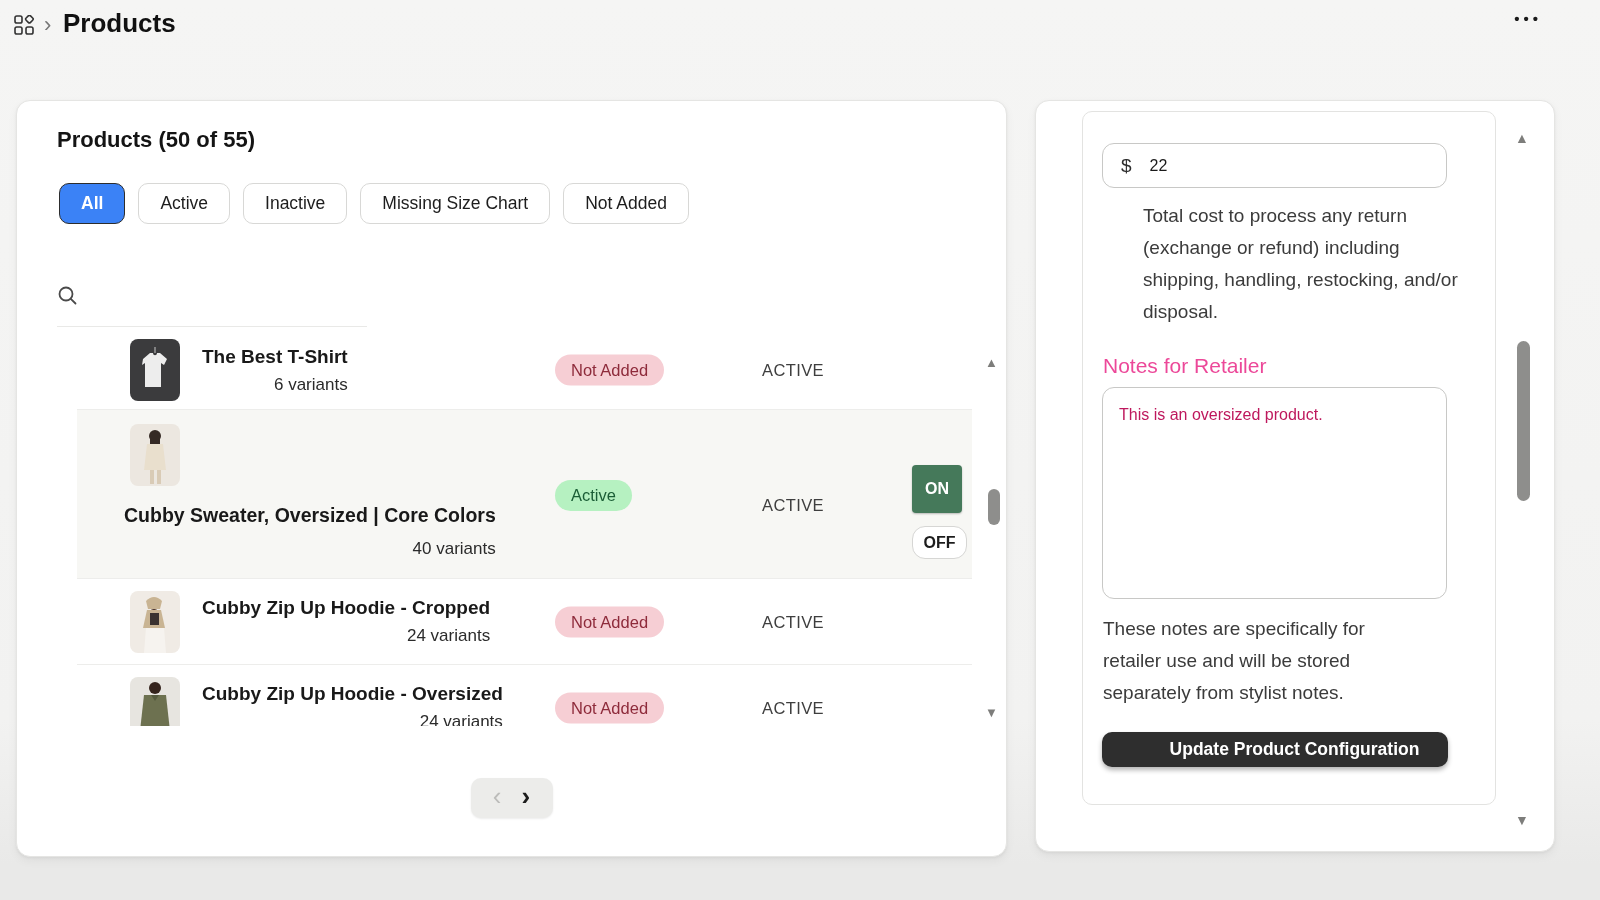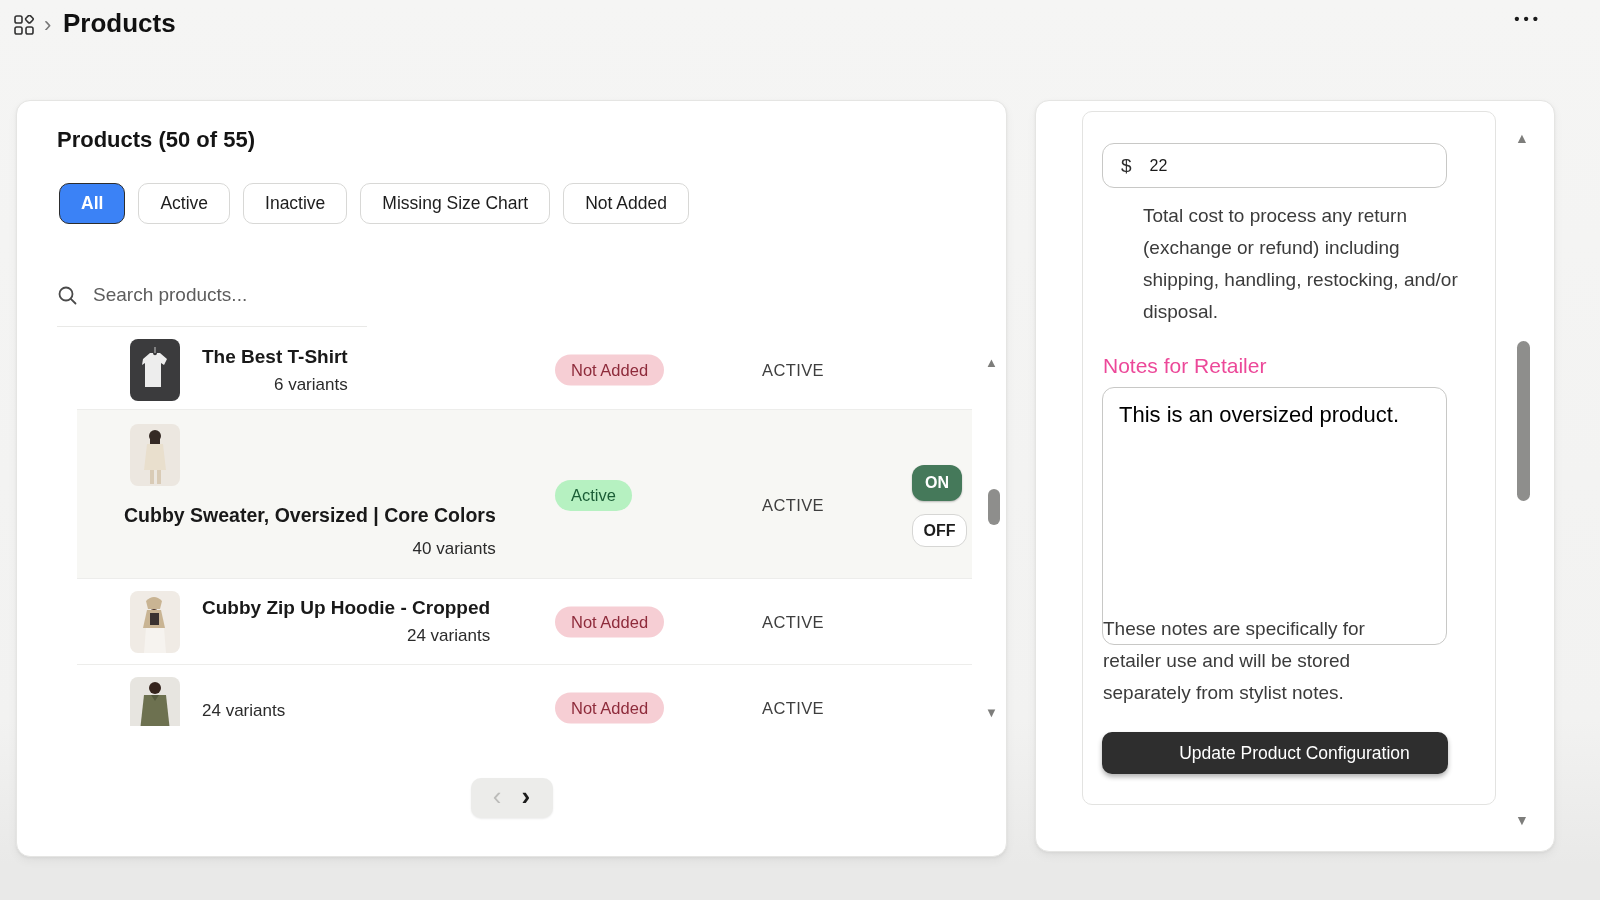--- a/index.html
+++ b/index.html
@@ -44,21 +44,21 @@
   
   .row.selected{height:168px;background:#f7f7f4;}
   .row.selected .row-main{left:15px;top:14px;transform:none;display:block;}
   .row.selected .thumb{margin-left:6px;}
   .row.selected .rtitle{margin-top:18px;font-size:19.5px;}
   .row.selected .rvariants{margin-top:12px;}
   .row.selected .badge{top:70px;transform:none;}
   .row.selected .state{top:86px;transform:none;}
   .toggle{position:absolute;left:835px;top:55px;width:60px;display:none;}
   .row.selected .toggle{display:block;}
-  .toggle-on{width:50px;height:36px;border:none;border-radius:12px;background:#45795a;
+  .toggle-on{width:50px;height:48px;border:none;border-radius:4px;background:#45795a;
     color:#fff;font-size:16px;font-weight:700;font-family:inherit;cursor:pointer;
     box-shadow:0 1px 2px rgba(0,0,0,.25);}
   .toggle-off{width:55px;height:33px;margin-top:13px;border:1px solid #d6d6d4;border-radius:13px;
     background:#fff;color:#1c1c1c;font-size:16px;font-weight:700;font-family:inherit;cursor:pointer;}
   .scroll-arrow{position:absolute;font-size:13px;color:#7d7d7b;cursor:pointer;line-height:1;}
   .scroll-thumb{position:absolute;background:#8e8e8c;cursor:pointer;}
   #pager{position:absolute;left:50%;transform:translateX(-50%);top:677px;width:82px;height:40px;
     background:#ececea;border-radius:10px;display:flex;align-items:center;justify-content:center;
     gap:20px;box-shadow:0 1px 2px rgba(0,0,0,.08);}
   #pager .pg{font-size:26px;line-height:1;cursor:pointer;margin-top:-4px;}
@@ -70,26 +70,26 @@
     border:1px solid #e3e3e1;border-radius:10px;background:#fff;}
   #money-field{position:absolute;left:19px;top:31px;width:345px;height:45px;
     border:1px solid #c8c8c6;border-radius:12px;display:flex;align-items:center;
     box-sizing:border-box;background:#fff;}
   #money-prefix{margin-left:18px;font-size:19px;color:#2e2e2e;}
   #money-input{border:none;outline:none;margin-left:16px;font-size:16px;color:#1a1a1a;
     width:260px;font-family:inherit;background:transparent;}
   .help-text{position:absolute;left:20px;width:325px;font-size:19px;line-height:32px;color:#3b3b3b;}
   #help-cost{top:88px;margin-left:40px;}
   #notes-label{position:absolute;left:20px;top:242px;font-size:21px;font-weight:500;color:#ec4899;}
-  #notes-area{position:absolute;left:19px;top:275px;width:345px;height:258px;box-sizing:border-box;
-    border:1px solid #c8c8c6;border-radius:12px;padding:13px 16px;font-size:22px;color:#000000;
+  #notes-area{position:absolute;left:19px;top:275px;width:345px;height:212px;box-sizing:border-box;
+    border:1px solid #c8c8c6;border-radius:12px;padding:13px 16px;font-size:16px;color:#be185d;
     font-family:inherit;resize:none;outline:none;line-height:28px;}
   #help-notes{top:501px;}
-  #update-btn{position:absolute;left:19px;top:620px;width:346px;height:42px;border:none;
-    border-radius:10px;background:#2e2e2e;color:#fff;font-size:17.5px;font-weight:400;
+  #update-btn{position:absolute;left:19px;top:620px;width:346px;height:35px;border:none;
+    border-radius:10px;background:#2e2e2e;color:#fff;font-size:17.5px;font-weight:700;
     font-family:inherit;cursor:pointer;box-shadow:0 3px 5px rgba(0,0,0,.3);padding-left:45px;}
 </style>
 </head>
 <body>
 
 <div id="topbar">
   <svg id="crumb-icon" viewBox="0 0 20 20">
     <g fill="none" stroke="#333" stroke-width="1.6">
       <rect x="1" y="1" width="7" height="7" rx="1.8"></rect>
       <rect x="12.3" y="1" width="6.2" height="6.2" rx="1.6" transform="rotate(45 15.4 4.1)"></rect>
@@ -110,21 +110,20 @@
       <button class="filter-btn">Inactive</button>
       <button class="filter-btn">Missing Size Chart</button>
       <button class="filter-btn">Not Added</button>
     </div>
 
   <div id="search-wrap">
     <svg width="21" height="21" viewBox="0 0 21 21">
       <circle cx="9" cy="9" r="6.5" fill="none" stroke="#4a4a4a" stroke-width="1.8"></circle>
       <line x1="13.8" y1="13.8" x2="18.5" y2="18.5" stroke="#4a4a4a" stroke-width="1.8" stroke-linecap="round"></line>
     </svg>
-    <input id="search-input" placeholder="Search products..." style="">
   </div>
 
   <div id="rows">
   <div class="row h78">
     <div class="row-main">
       <div class="thumb"><svg width="50" height="62" viewBox="0 0 50 62">
     <rect width="50" height="62" fill="#3b3b3d"></rect>
     <path d="M25 8 L25 14" stroke="#9a9a9a" stroke-width="1.5" fill="none"></path>
     <path d="M13 20 L20 14 h3 c0 3 4 3 4 0 h3 l7 6 -3 6 -3 -2 v24 h-16 v-24 l-3 2 z" fill="#ededed"></path>
   </svg></div>
@@ -185,20 +184,21 @@
     <div class="row-main">
       <div class="thumb"><svg width="50" height="62" viewBox="0 0 50 62">
     <rect width="50" height="62" fill="#e7e5e0"></rect>
     <circle cx="25" cy="11" r="6" fill="#35241d"></circle>
     <path d="M14 18 h22 l4 36 h-30 z" fill="#6d7150"></path>
     <path d="M21 18 l4 6 4 -6 z" fill="#555a3e"></path>
     <rect x="19" y="54" width="5" height="8" fill="#4c4c49"></rect>
     <rect x="26" y="54" width="5" height="8" fill="#4c4c49"></rect>
   </svg></div>
       <div class="row-text">
+        <div class="rtitle">Cubby Zip Up Hoodie - Oversized</div>
         <div class="rvariants">24 variants</div>
       </div>
     </div>
     <span class="badge red">Not Added</span>
     <span class="state">ACTIVE</span>
 
   </div>
 </div>
 
   <div class="scroll-arrow" style="left:968px;top:255px;">▲</div>

